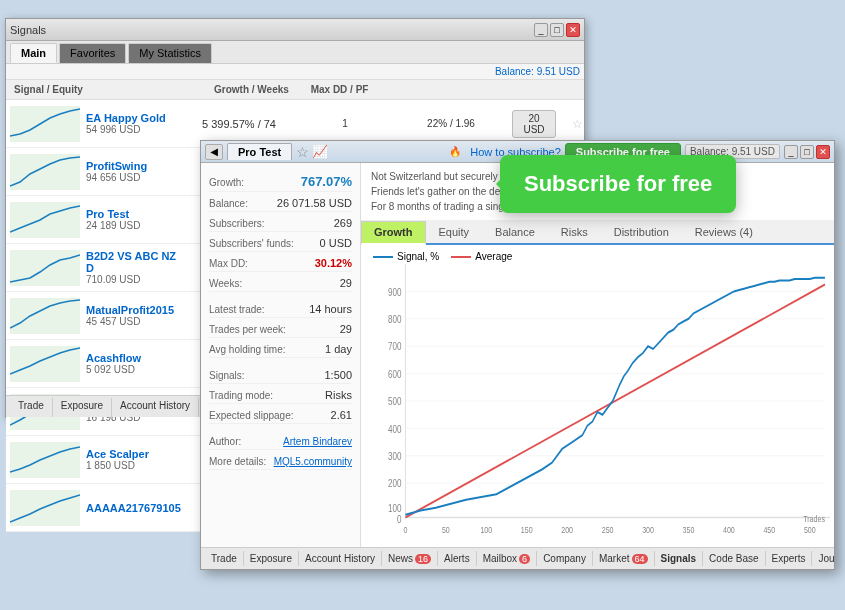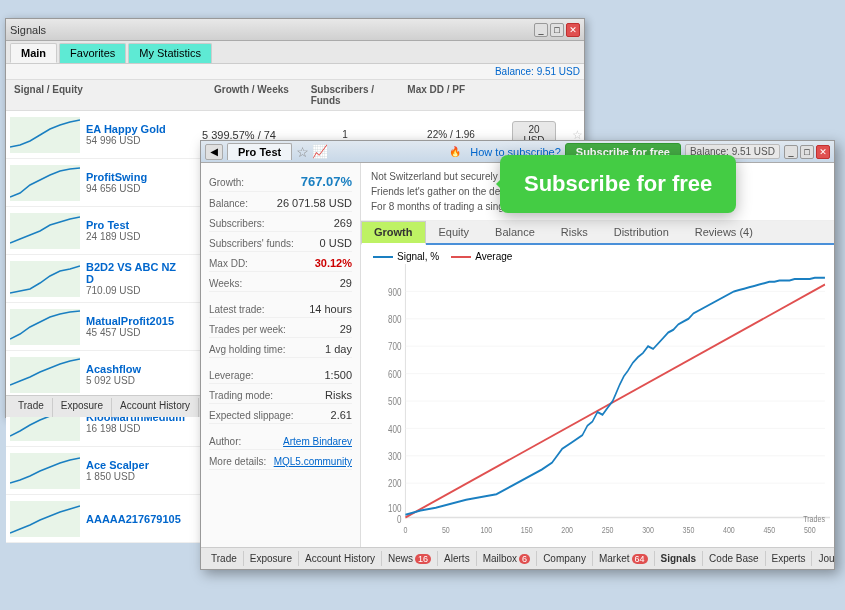--- a/index.html
+++ b/index.html
@@ -59,21 +59,21 @@
       display: flex;
       background: #e8e8e8;
       border-bottom: 1px solid #ccc;
       padding: 2px 4px 0;
     }
     .tab {
       padding: 3px 10px;
       border: 1px solid #ccc;
       border-bottom: none;
       border-radius: 2px 2px 0 0;
-      background: #5eead4;
+      background: #737373;
       font-size: 11px;
       cursor: pointer;
       margin-right: 2px;
     }
     .tab.active {
       background: #f5f5f5;
       border-bottom: 1px solid #f5f5f5;
       font-weight: bold;
     }
     .signal-list {
@@ -420,21 +420,20 @@
     <div class="tab">Favorites</div>
     <div class="tab">My Statistics</div>
   </div>
 
   <div style="background:#f5f5f5; border-bottom:1px solid #ddd; padding:2px 4px; display:flex; justify-content:flex-end;">
     <span style="color:#0066cc; font-size:10px;">Balance: 9.51 USD</span>
   </div>
   <div class="signal-table-header">
     <div class="col-header">Signal / Equity</div>
     <div class="col-header">Growth / Weeks</div>
-    <div class="col-header">Subscribers / Funds</div>
     <div class="col-header">Max DD / PF</div>
     <div class="col-header"></div>
     <div class="col-header"></div>
   </div>
 
   <div class="signal-list">
 
     <div class="signal-row">
       <div class="signal-info">
         <div class="signal-chart-thumb">
@@ -665,21 +664,21 @@
       <div class="detail-row">
         <span class="detail-label">Trades per week:</span>
         <span class="detail-value">29</span>
       </div>
       <div class="detail-row">
         <span class="detail-label">Avg holding time:</span>
         <span class="detail-value">1 day</span>
       </div>
       <div style="height:6px;"></div>
       <div class="detail-row">
-        <span class="detail-label">Leverage:</span>
+        <span class="detail-label">Signals:</span>
         <span class="detail-value">1:500</span>
       </div>
       <div class="detail-row">
         <span class="detail-label">Trading mode:</span>
         <span class="detail-value">Risks</span>
       </div>
       <div class="detail-row">
         <span class="detail-label">Expected slippage:</span>
         <span class="detail-value">2.61</span>
       </div>

